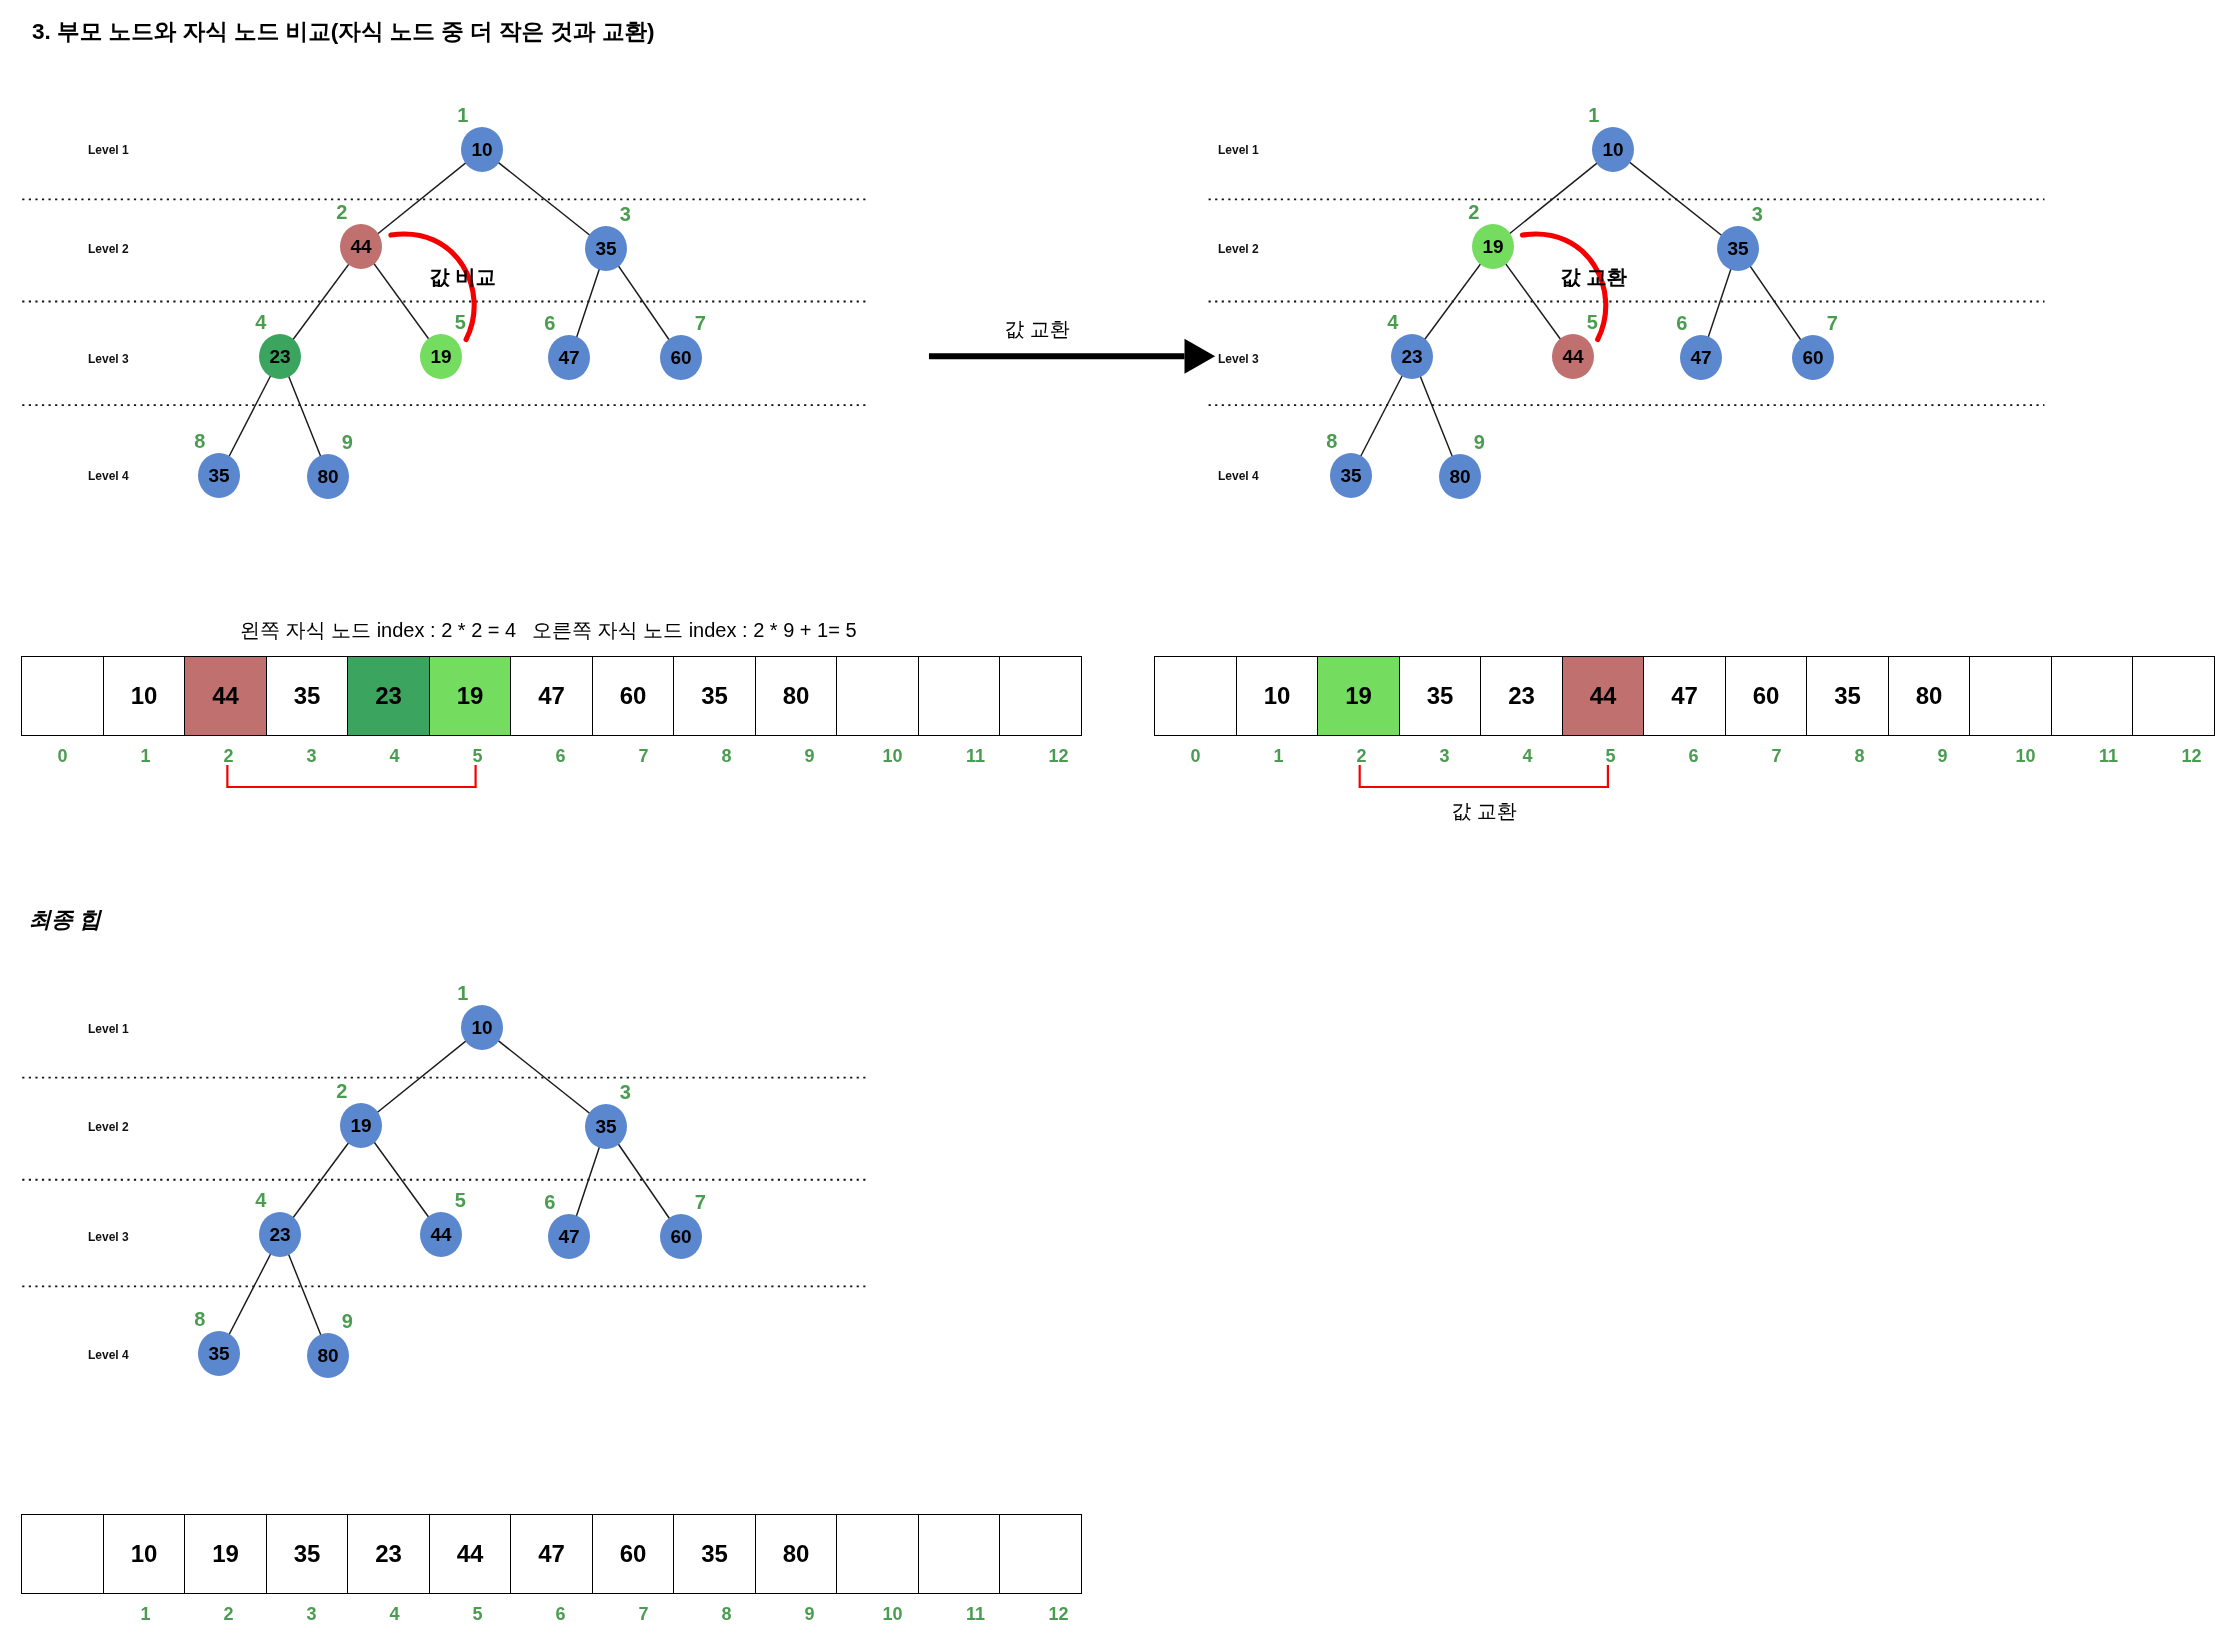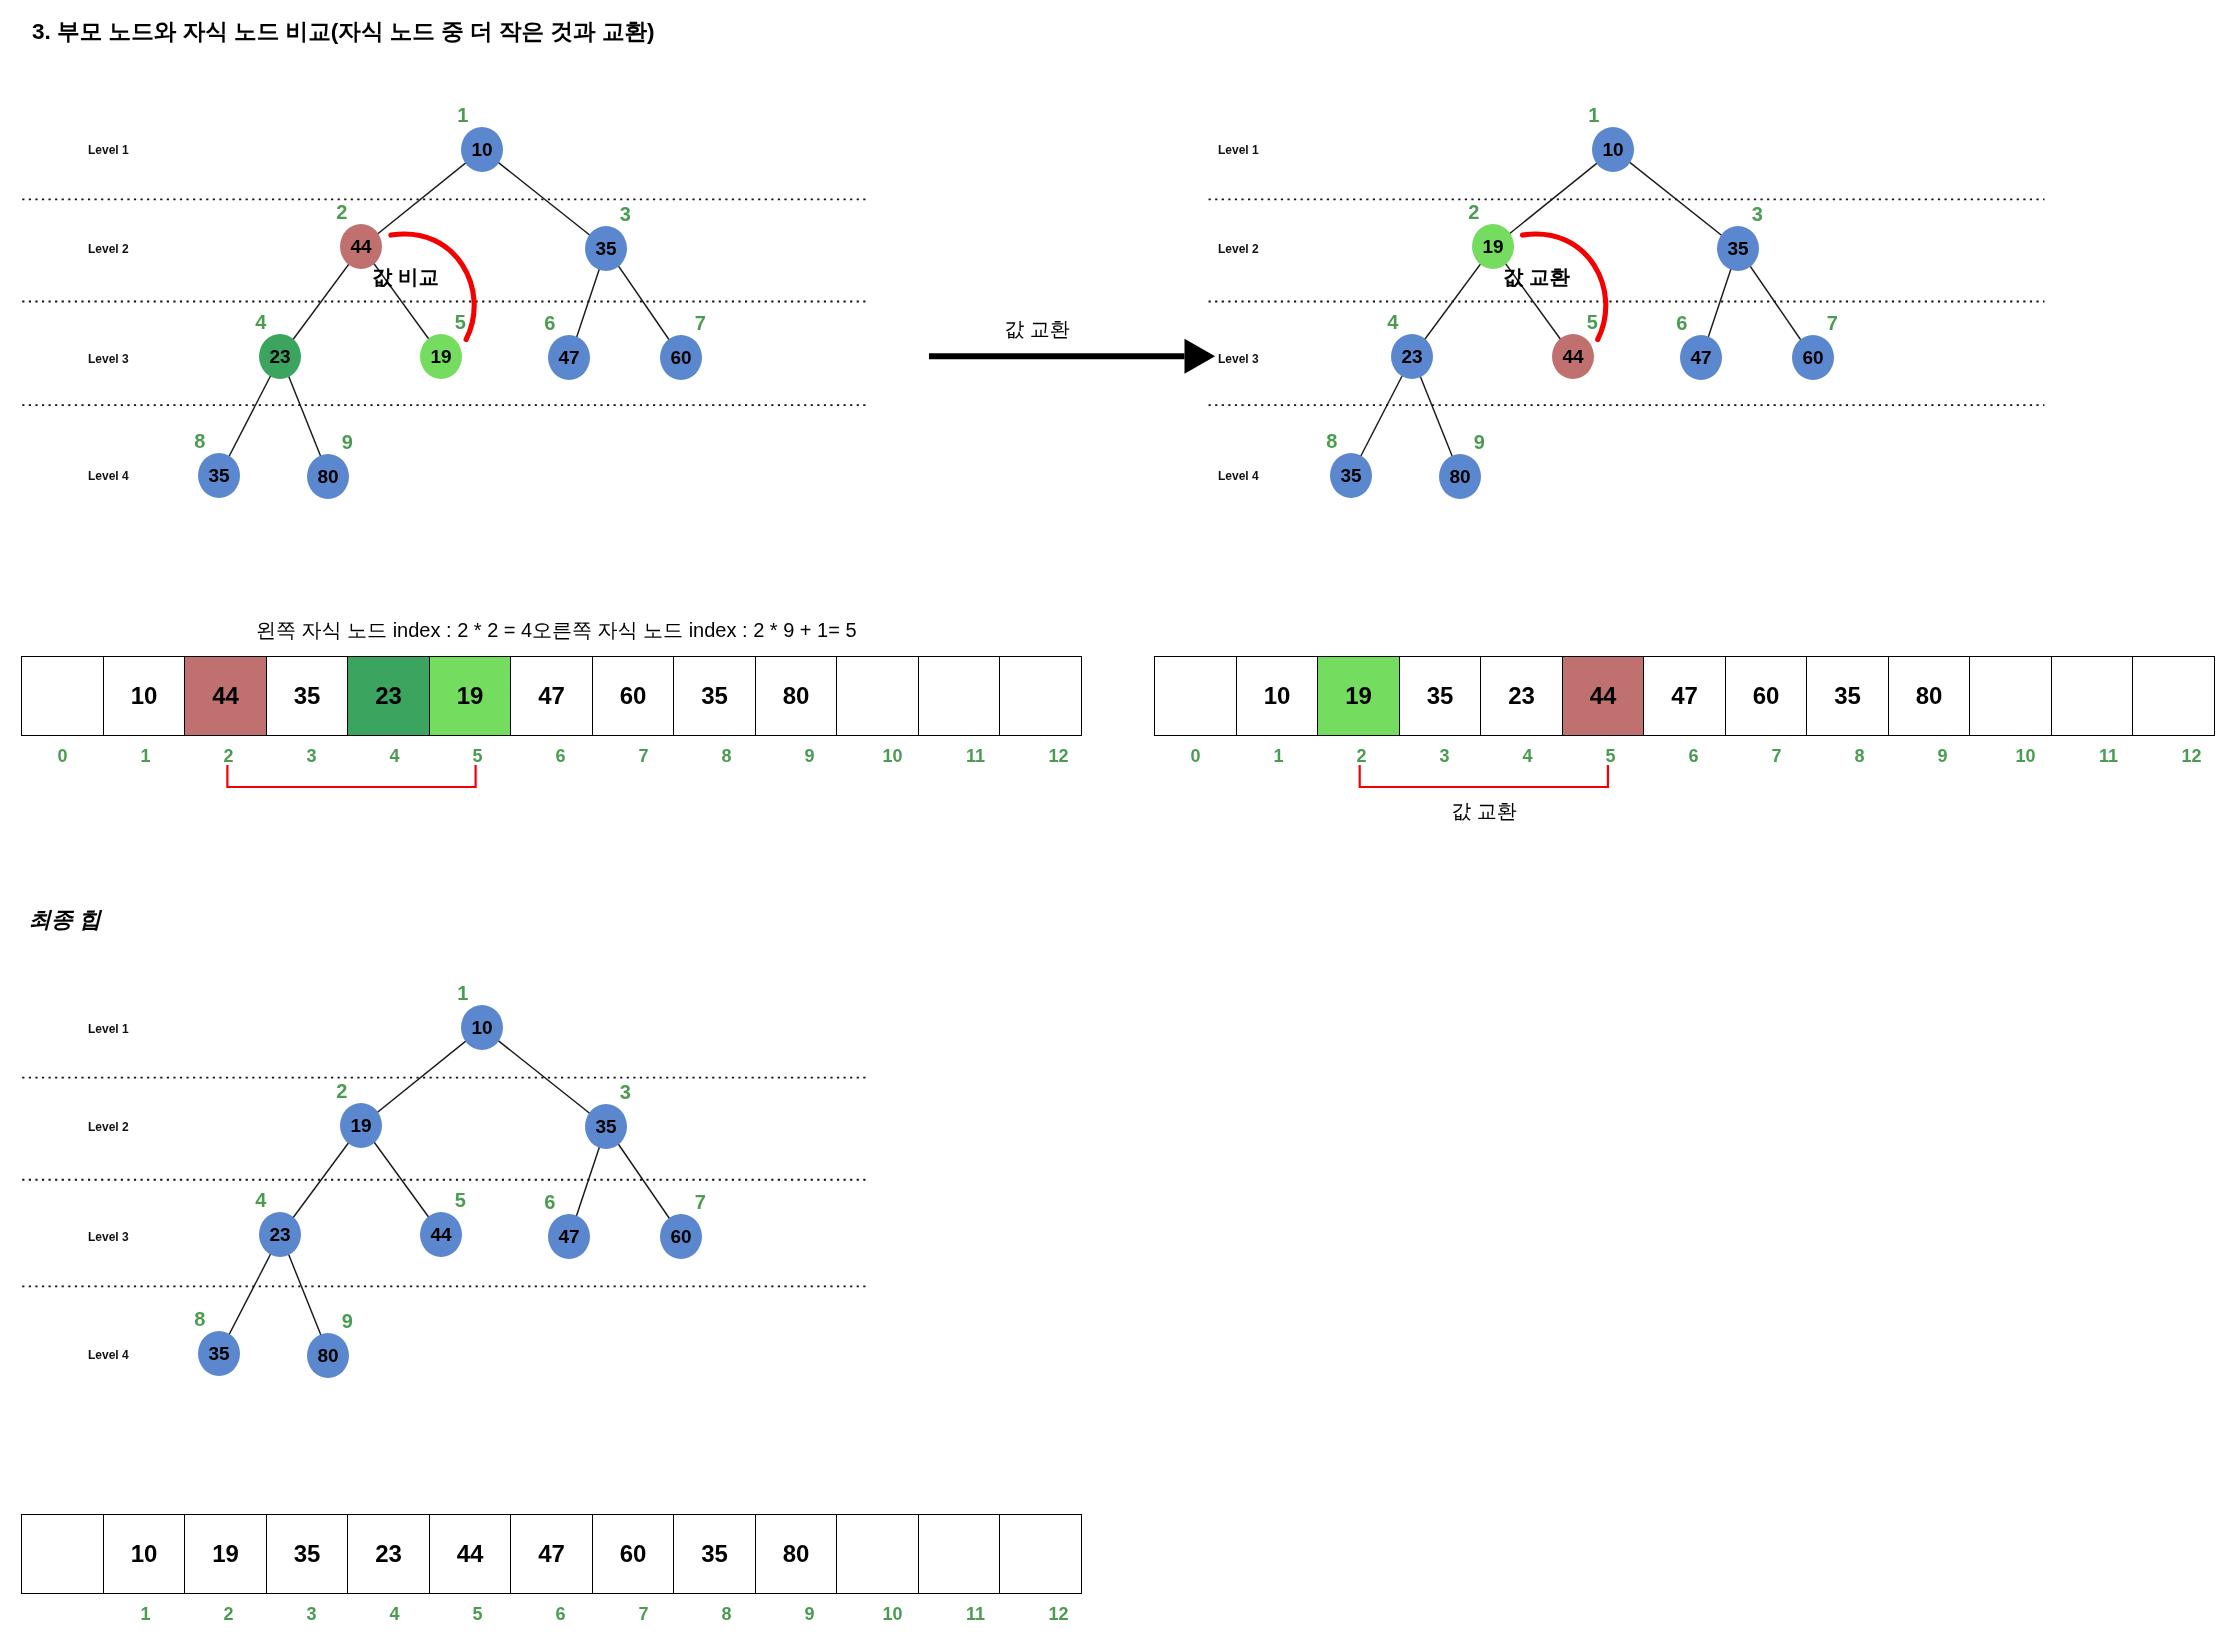--- a/index.html
+++ b/index.html
@@ -9,21 +9,21 @@
   .lvl{position:absolute;width:102px;height:22px;font-size:12px;font-weight:bold;color:#111;line-height:22px;}
   .node{position:absolute;width:42px;height:45px;border-radius:50%;display:flex;align-items:center;justify-content:center;}
   .node .nval{font-size:19px;font-weight:bold;color:#000;}
   .idx{position:absolute;top:-22px;width:19px;font-size:20px;font-weight:bold;color:var(--index_green);line-height:20.4px;}
   .idx-l{left:-11.7px;text-align:right;}
   .idx-r{right:-11.7px;text-align:left;}
   .nb{background:var(--node_blue);}
   .nr{background:var(--node_red);}
   .ngd{background:var(--node_green_dark);}
   .ngl{background:var(--node_green_light);}
-  .arc-label{position:absolute;width:124px;height:23.4px;text-align:left;font-size:20.4px;font-weight:bold;color:#000;line-height:23.4px;}
+  .arc-label{position:absolute;width:124px;height:23.4px;text-align:right;font-size:20.4px;font-weight:bold;color:#000;line-height:23.4px;}
   .plain-label{position:absolute;height:23.4px;text-align:center;font-size:20px;color:#000;line-height:23.4px;}
   .annot{position:absolute;top:619px;height:22px;font-size:20px;color:#000;line-height:22px;}
   .arr{position:absolute;display:flex;}
   .cell{width:83px;height:80px;border:1.5px solid #000;margin-left:-1.5px;box-sizing:border-box;
         display:flex;align-items:center;justify-content:center;font-size:24px;font-weight:bold;color:#000;background:#fff;}
   .cell:first-child{margin-left:0;}
   .hr{background:var(--node_red);}
   .hgd{background:var(--node_green_dark);}
   .hgl{background:var(--node_green_light);}
   .idxrow{position:absolute;display:flex;}
@@ -192,21 +192,21 @@
         <span class="nval">35</span>
       </div>
     <div class="node nb" style="left:1439px;top:454px">
         <span class="idx idx-r">9</span>
         <span class="nval">80</span>
       </div>
 
     <div class="arc-label" style="left:1503px;top:266px">값 교환</div>
   </div>
 
-  <div class="annot" style="left:256px">왼쪽 자식 노드 index : 2 * 2 = 4</div>
+  <div class="annot" style="left:240px">왼쪽 자식 노드 index : 2 * 2 = 4</div>
   <div class="annot" style="left:532px">오른쪽 자식 노드 index : 2 * 9 + 1= 5</div>
 
   <div class="arr" style="left:21px;top:656px">
     <div class="cell"></div>
     <div class="cell">10</div>
     <div class="cell hr">44</div>
     <div class="cell">35</div>
     <div class="cell hgd">23</div>
     <div class="cell hgl">19</div>
     <div class="cell">47</div>

